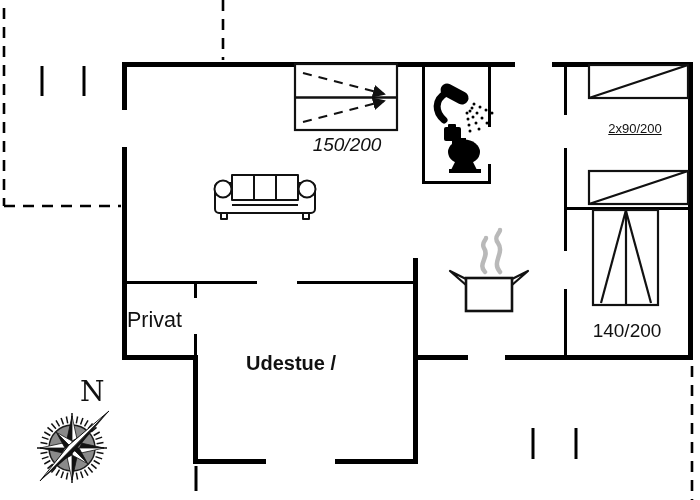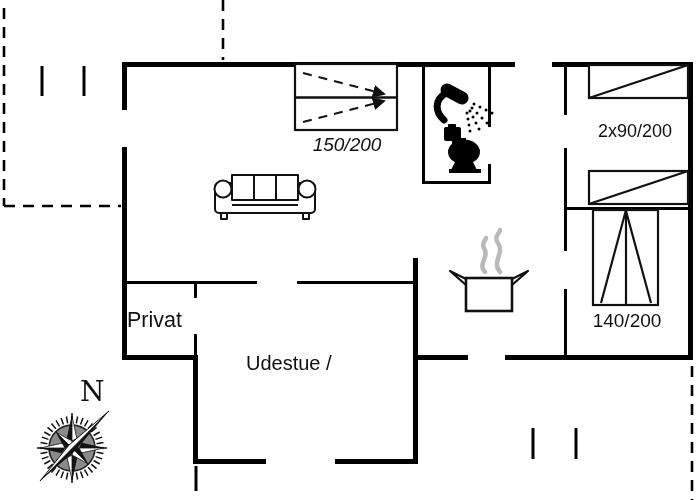--- a/index.html
+++ b/index.html
@@ -206,18 +206,18 @@
         <polygon points="56.4,463.6 65,448 72,448" fill="#fff"></polygon>
         <polygon points="56.4,432.4 65,448 72,448" fill="#111"></polygon>
         <polygon points="56.4,432.4 72,441 72,448" fill="#fff"></polygon>
       </g>
       <polygon points="109,411 75,451 40,481" fill="#111"></polygon>
       <polygon points="109,411 69,445 40,481" fill="#fff" stroke="#111" stroke-width="1"></polygon>
     </g>
   </svg>
 
   <div class="lbl" style="left:127px;top:308px;font-size:21.5px;">Privat</div>
-  <div class="lbl" style="left:246px;top:352px;font-size:20px;">Udestue /</div>
+  <div class="lbl" style="left:246px;top:352px;font-size:20px;font-weight:bold;">Udestue /</div>
   <div class="lbl c" style="left:299px;top:134px;width:96px;font-size:19px;font-style:italic;">150/200</div>
-  <div class="lbl c" style="left:584px;top:121px;width:102px;font-size:18px;">2x90/200</div>
-  <div class="lbl c" style="left:579px;top:310px;width:96px;font-size:19px;">140/200</div>
+  <div class="lbl c" style="left:584px;top:121px;width:102px;font-size:13px;text-decoration:underline;">2x90/200</div>
+  <div class="lbl c" style="left:579px;top:320px;width:96px;font-size:19px;">140/200</div>
   <div class="lbl" style="left:80px;top:375px;font-size:28px;font-family:'DejaVu Serif',serif;">N</div>
 </div>
 
 </body></html>

